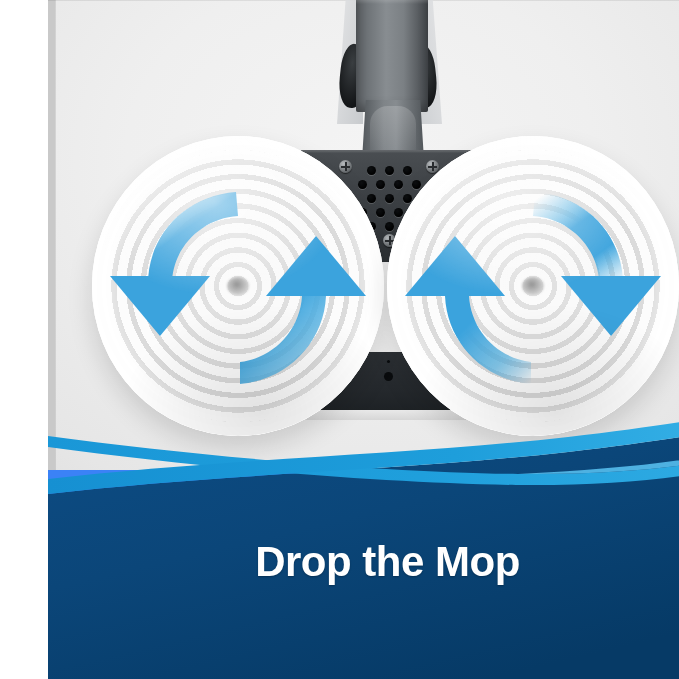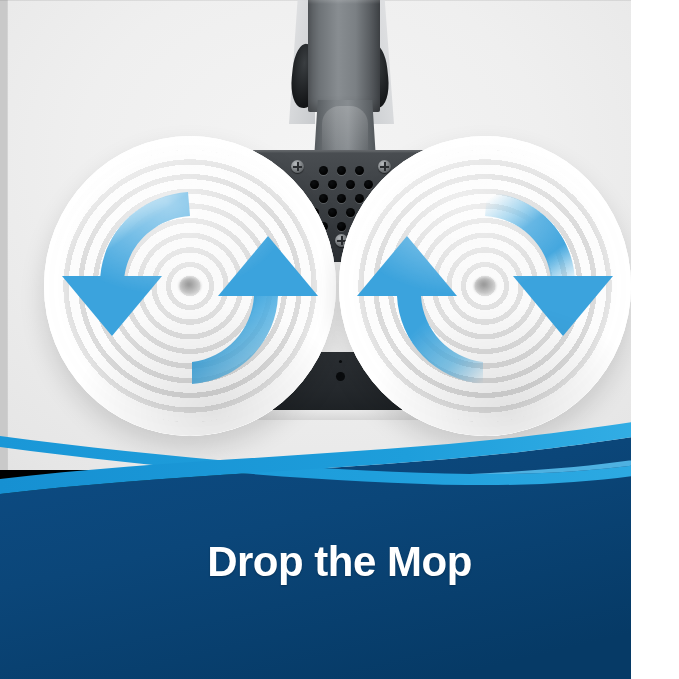--- a/index.html
+++ b/index.html
@@ -2,21 +2,22 @@
 <html><head>
 <meta charset="utf-8">
 <style>
   html,body{margin:0;padding:0;background:#ffffff;}
   body{font-family:"Liberation Sans", sans-serif;}
 
   #stage{
     position:relative;
     width:631px;height:679px;
     overflow:hidden;
-    background:#000000;
+    background:#3b82f6;
+    margin-left:48px;
   }
 
   
   #photo{
     position:absolute;left:0;top:0;width:679px;height:470px;
     background:
       radial-gradient(ellipse 520px 420px at 46% 34%, #f4f4f4 0%, #efefef 45%, #e6e6e6 88%, #e1e1e1 100%);
     overflow:hidden;
   }
   

